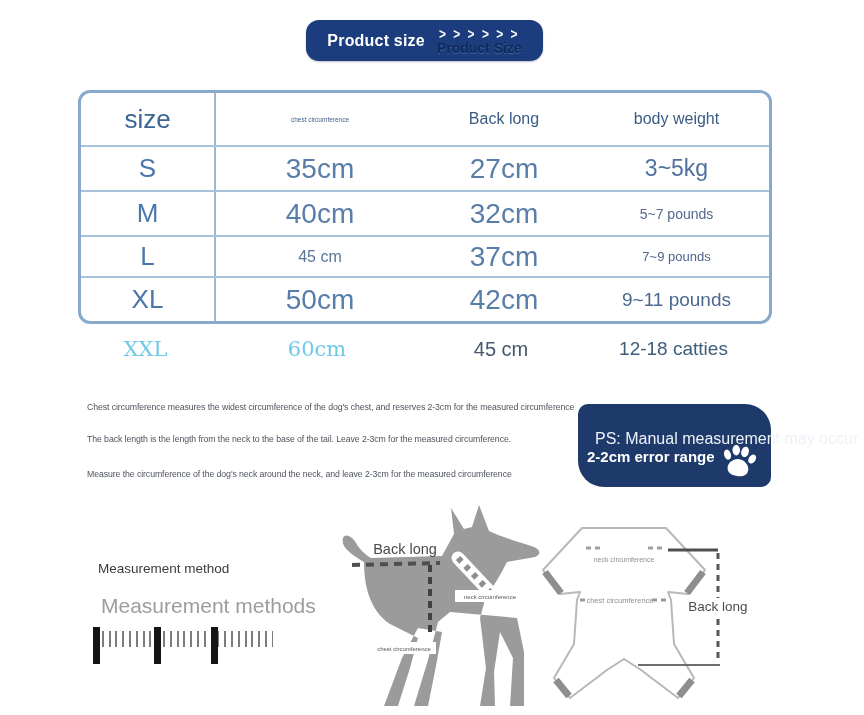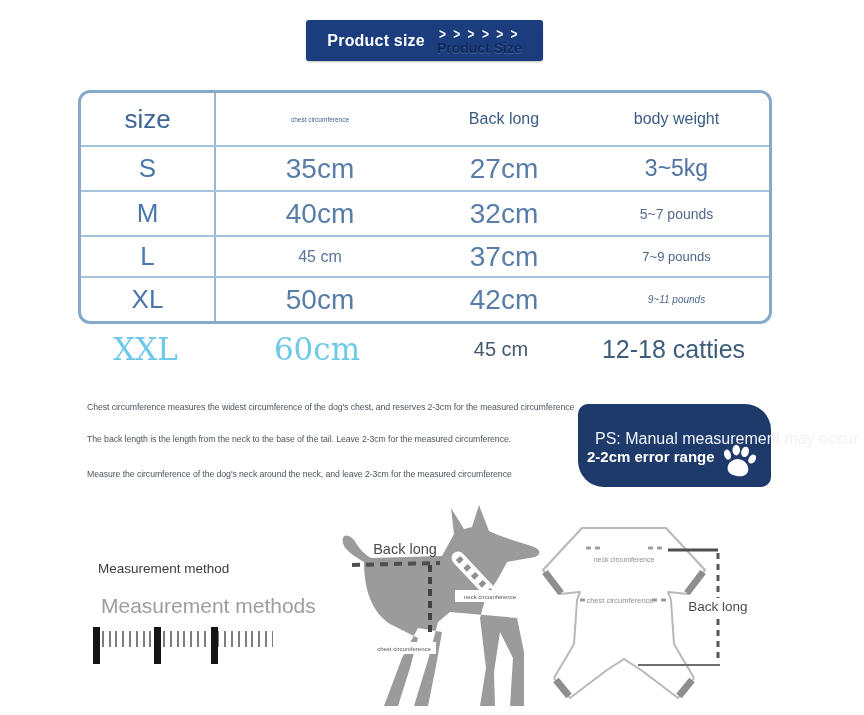--- a/index.html
+++ b/index.html
@@ -2,21 +2,21 @@
 <html><head>
 <meta charset="utf-8">
 <style>
   * { margin:0; padding:0; box-sizing:border-box; }
   html,body { background:#ffffff; }
   body { font-family:"Liberation Sans", sans-serif; }
   .page { position:relative; width:864px; height:715px; background:#fff; overflow:hidden; }
 
   
   .banner { position:absolute; left:306px; top:20px; width:237px; height:41px;
-    background:#1b3c7d; border-radius:3px; display:flex; align-items:center;
+    background:#1b3c7d; border-radius:13px; display:flex; align-items:center;
     justify-content:center; gap:12px; box-shadow:0 1px 2px rgba(0,0,0,.25); }
   .banner-title { color:#ffffff; font-size:16px; font-weight:700; letter-spacing:.2px; }
   .banner-right { display:flex; flex-direction:column; align-items:center; line-height:1; margin-top:2px; }
   .banner-chevrons { color:#ffffff; font-size:12px; font-weight:700; letter-spacing:2px;
     transform:scaleY(1.15); white-space:nowrap; }
   .banner-sub { color:#0d2a5e; font-size:14px; font-weight:700; margin-top:1px;
     text-shadow:0 1px 0 rgba(255,255,255,.18); white-space:nowrap; }
 
   
   .size-table { position:absolute; left:78px; top:90px; width:694px;
@@ -30,30 +30,30 @@
   .row-m  { height:45px; }
   .row-l  { height:41px; }
   .row-xl { height:45px; }
   .h-size  { font-size:26px; color:#3d6593; font-weight:500; }
   .h-tiny  { font-size:6.5px; color:#44608a; }
   .h-mid   { font-size:16px; color:#3a5c85; }
   .sz      { font-size:26px; color:#4a76ab; }
   .val-lg  { font-size:28px; color:#587da9; font-weight:500; }
   .val-sm  { font-size:16px; color:#5a7597; }
   .w-lg    { font-size:23px; color:#4e71a0; }
-  .w-md    { font-size:10px; color:#4c688e;font-style:italic; }
+  .w-md    { font-size:19px; color:#4c688e; }
   .w-sm    { font-size:14px; color:#53688c; }
   .w-xs    { font-size:13px; color:#4e6488; }
 
   
   .xxl-row { position:absolute; left:78px; top:327px; width:694px; height:44px;
     display:grid; grid-template-columns:135px 208px 160px 185px; align-items:center; }
-  .xxl-serif { font-family:"DejaVu Serif", serif; font-size:31px; color:#6ec9e9; }
+  .xxl-serif { font-family:"DejaVu Serif", serif; font-size:21px; color:#6ec9e9; }
   .xxl-back  { font-size:20px; color:#46586e; }
-  .xxl-weight{ font-size:25px; color:#3d5d7a; }
+  .xxl-weight{ font-size:19px; color:#3d5d7a; }
 
   
   .note { position:absolute; left:87px; font-size:9.5px; color:#4d545e; white-space:nowrap;
     transform:scaleX(.92); transform-origin:left center; letter-spacing:-.1px; }
   .note1 { top:401px; } .note2 { top:433px; } .note3 { top:468px; }
 
   
   .ps-box { position:absolute; left:578px; top:404px; width:193px; height:83px;
     background:#1e3a6a; border-radius:10px 26px 10px 26px; }
   .ps-line1 { position:absolute; left:17px; top:26px; font-size:16px; color:#eef2f8; white-space:nowrap; }

